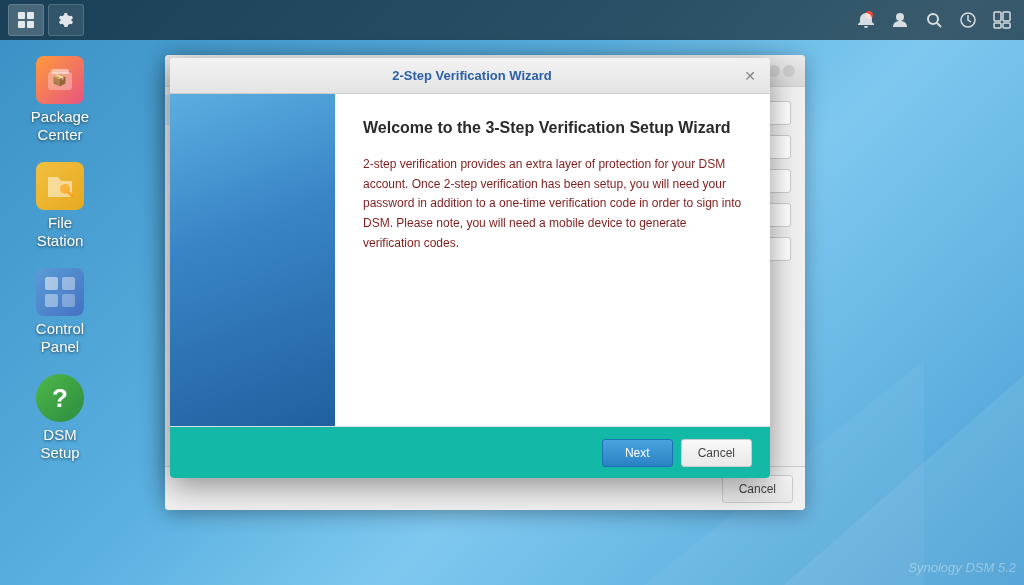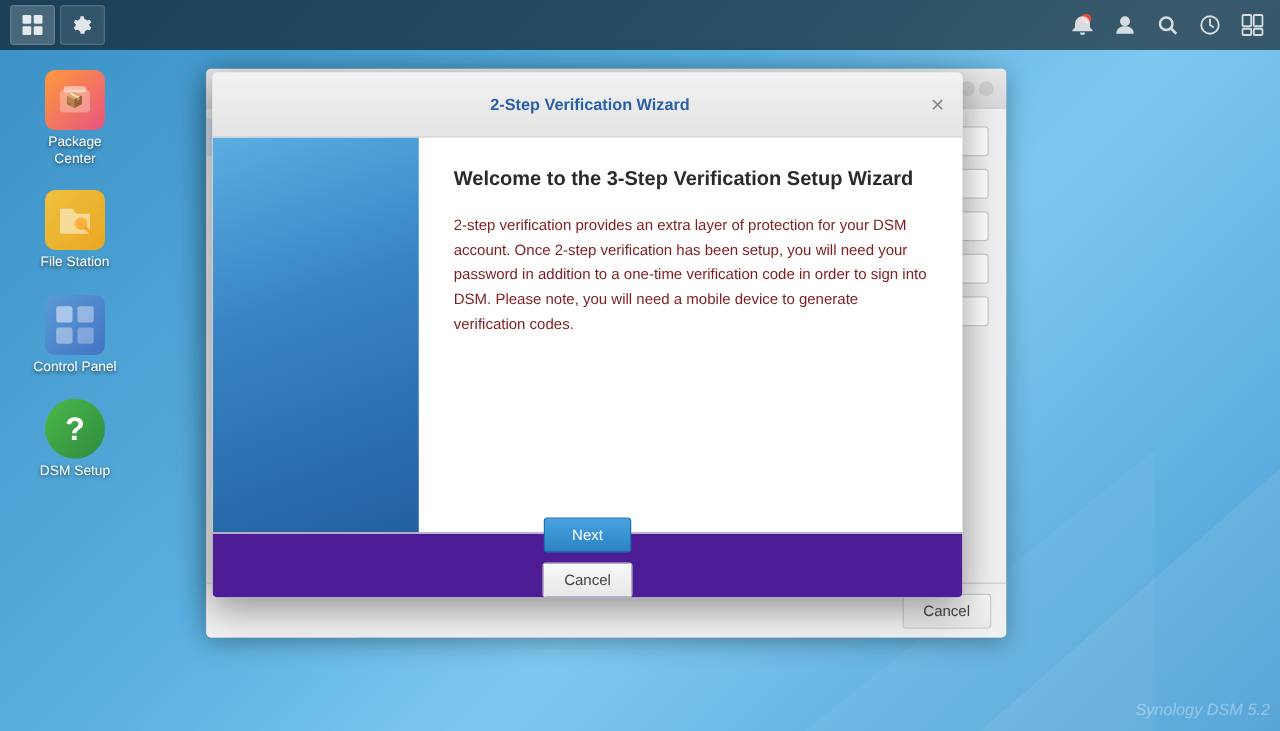--- a/index.html
+++ b/index.html
@@ -129,21 +129,21 @@
       border-radius: 8px;
       display: flex;
       align-items: center;
       justify-content: center;
       font-size: 24px;
       margin-bottom: 4px;
     }
 
     .icon-label {
       color: white;
-      font-size: 11px;
+      font-size: 15px;
       text-align: center;
       text-shadow: 0 1px 3px rgba(0,0,0,0.6);
       line-height: 1.2;
     }
 
     
     .pkg-icon {
       background: linear-gradient(135deg, #ff9a3c, #e75480);
       position: relative;
     }
@@ -286,21 +286,21 @@
       background: white;
       border-radius: 4px;
       box-shadow: 0 8px 30px rgba(0,0,0,0.4);
       z-index: 50;
       overflow: hidden;
       display: flex;
       flex-direction: column;
     }
 
     .wizard-header {
-      height: 52px;
+      height: 36px;
       background: linear-gradient(to bottom, #f2f2f2, #e4e4e4);
       display: flex;
       align-items: center;
       justify-content: space-between;
       padding: 0 12px;
       border-bottom: 1px solid #ccc;
       gap: 12px;
     }
 
     .wizard-title {
@@ -349,28 +349,27 @@
     }
 
     .wizard-content p {
       font-size: 12px;
       color: #7f1d1d;
       line-height: 1.65;
     }
 
     .wizard-footer {
       height: 52px;
-      background: #4c1d95;
+      background: #14b8a6;
       border-top: 1px solid #ddd;
       display: flex;
       align-items: center;
       justify-content: flex-end;
       padding: 0 18px;
       gap: 8px;
-      flex-direction: column;
     }
 
     .btn-next {
       padding: 6px 22px;
       background: linear-gradient(to bottom, #4aa3df, #2a82c4);
       border: 1px solid #1a72b4;
       border-radius: 3px;
       color: white;
       font-size: 12px;
       cursor: pointer;

